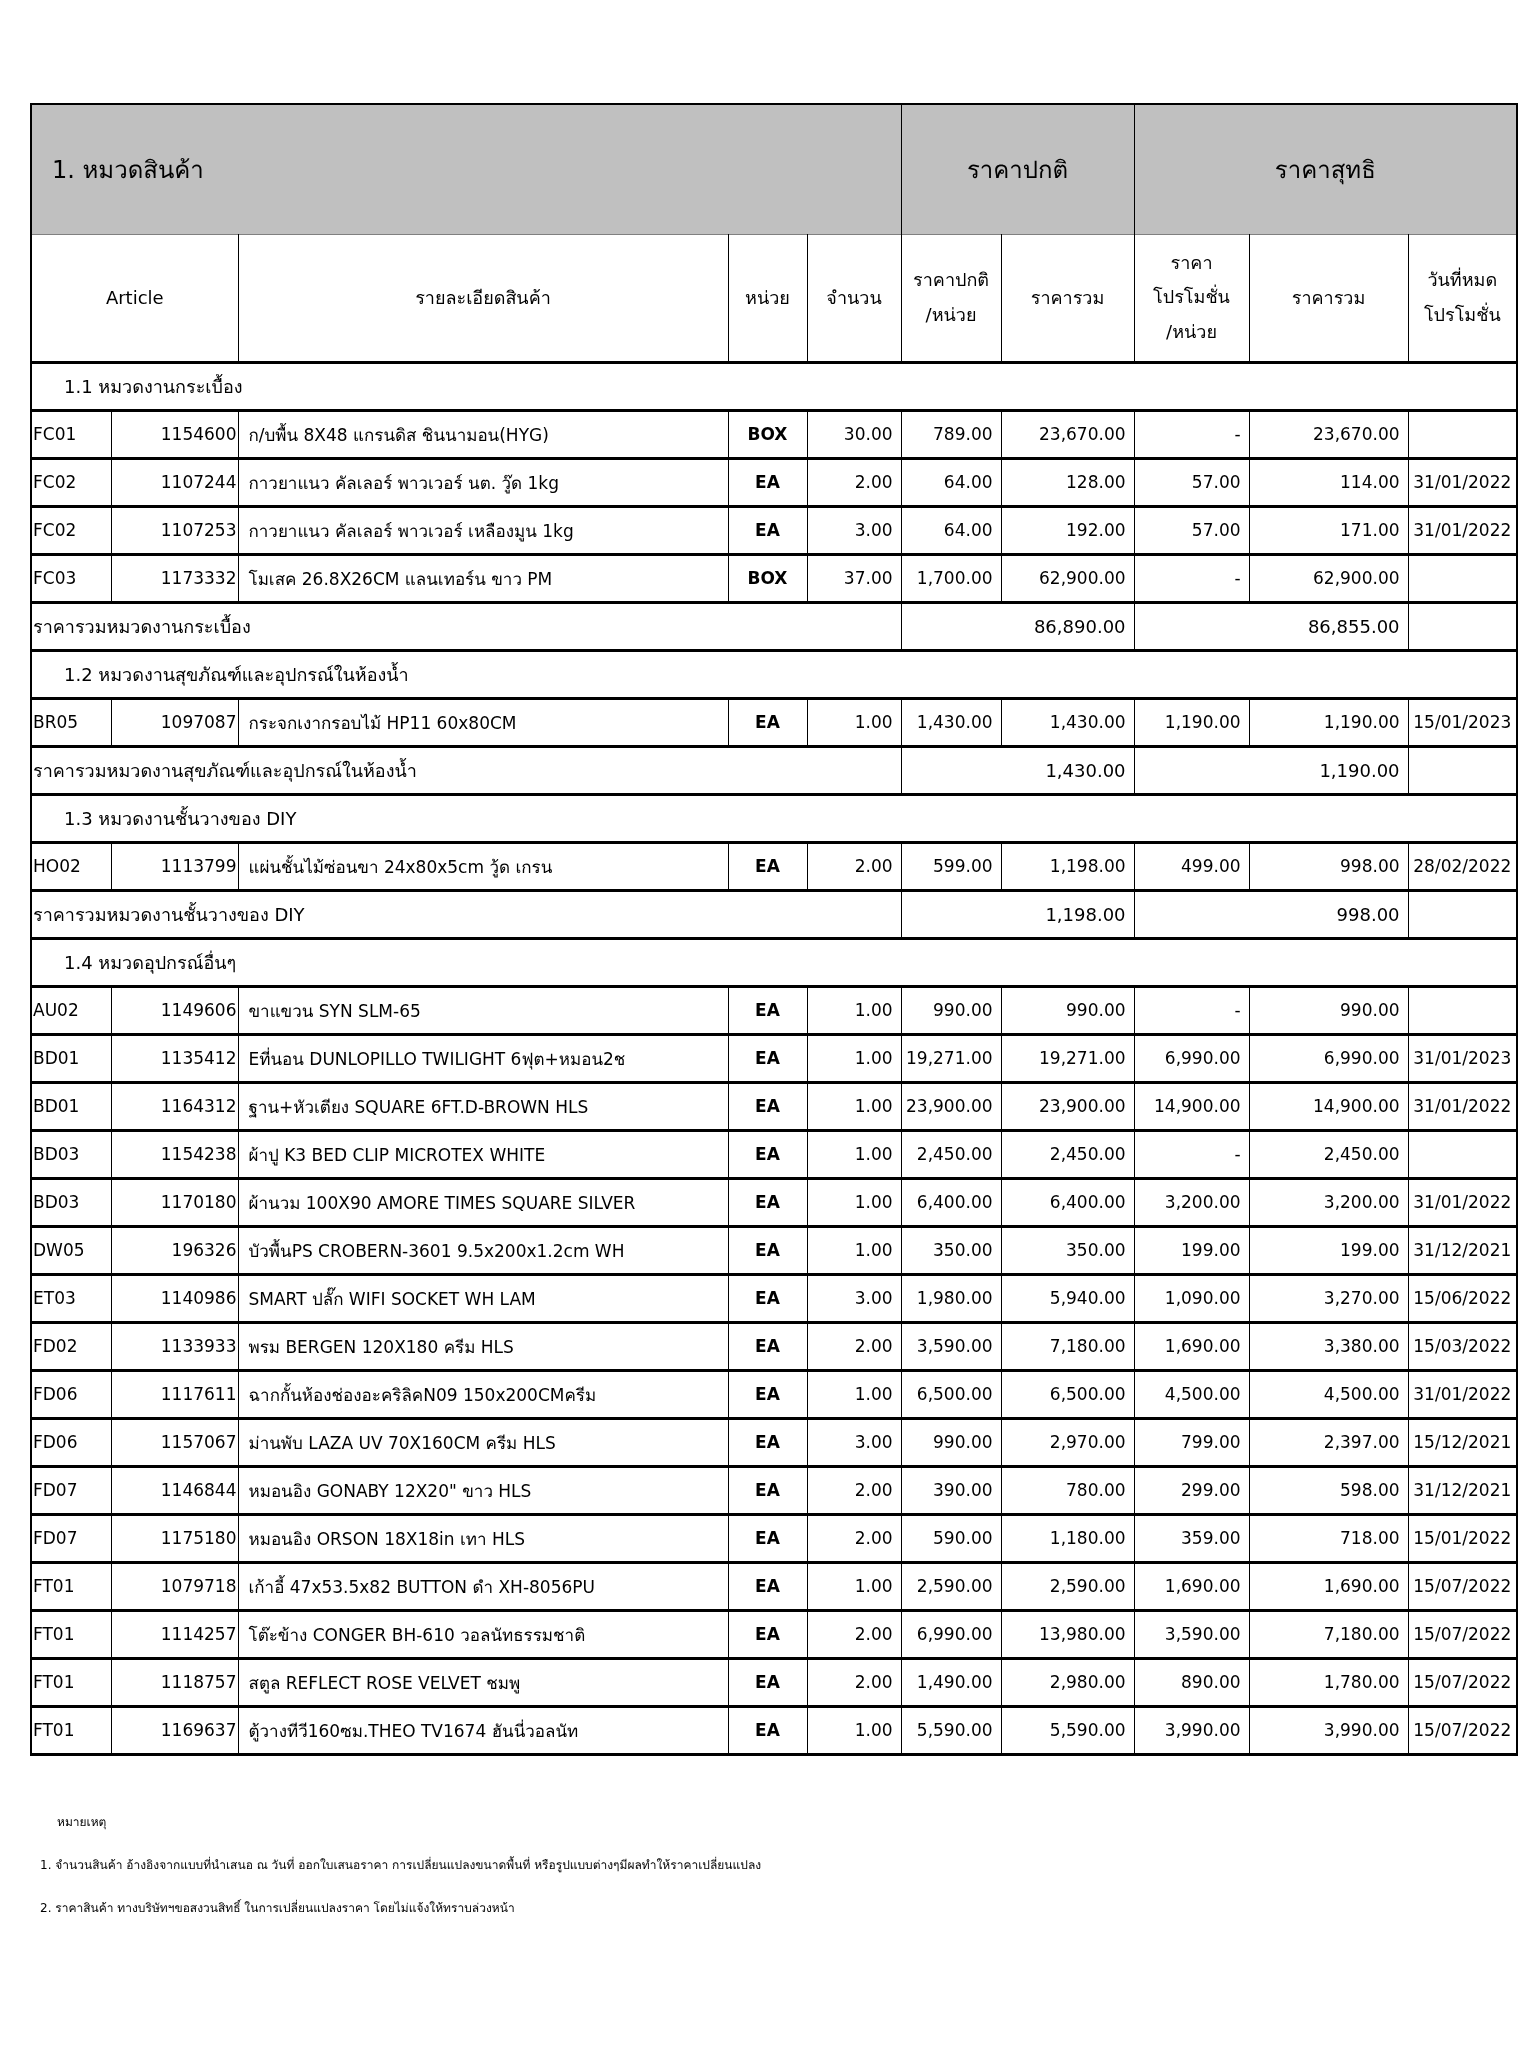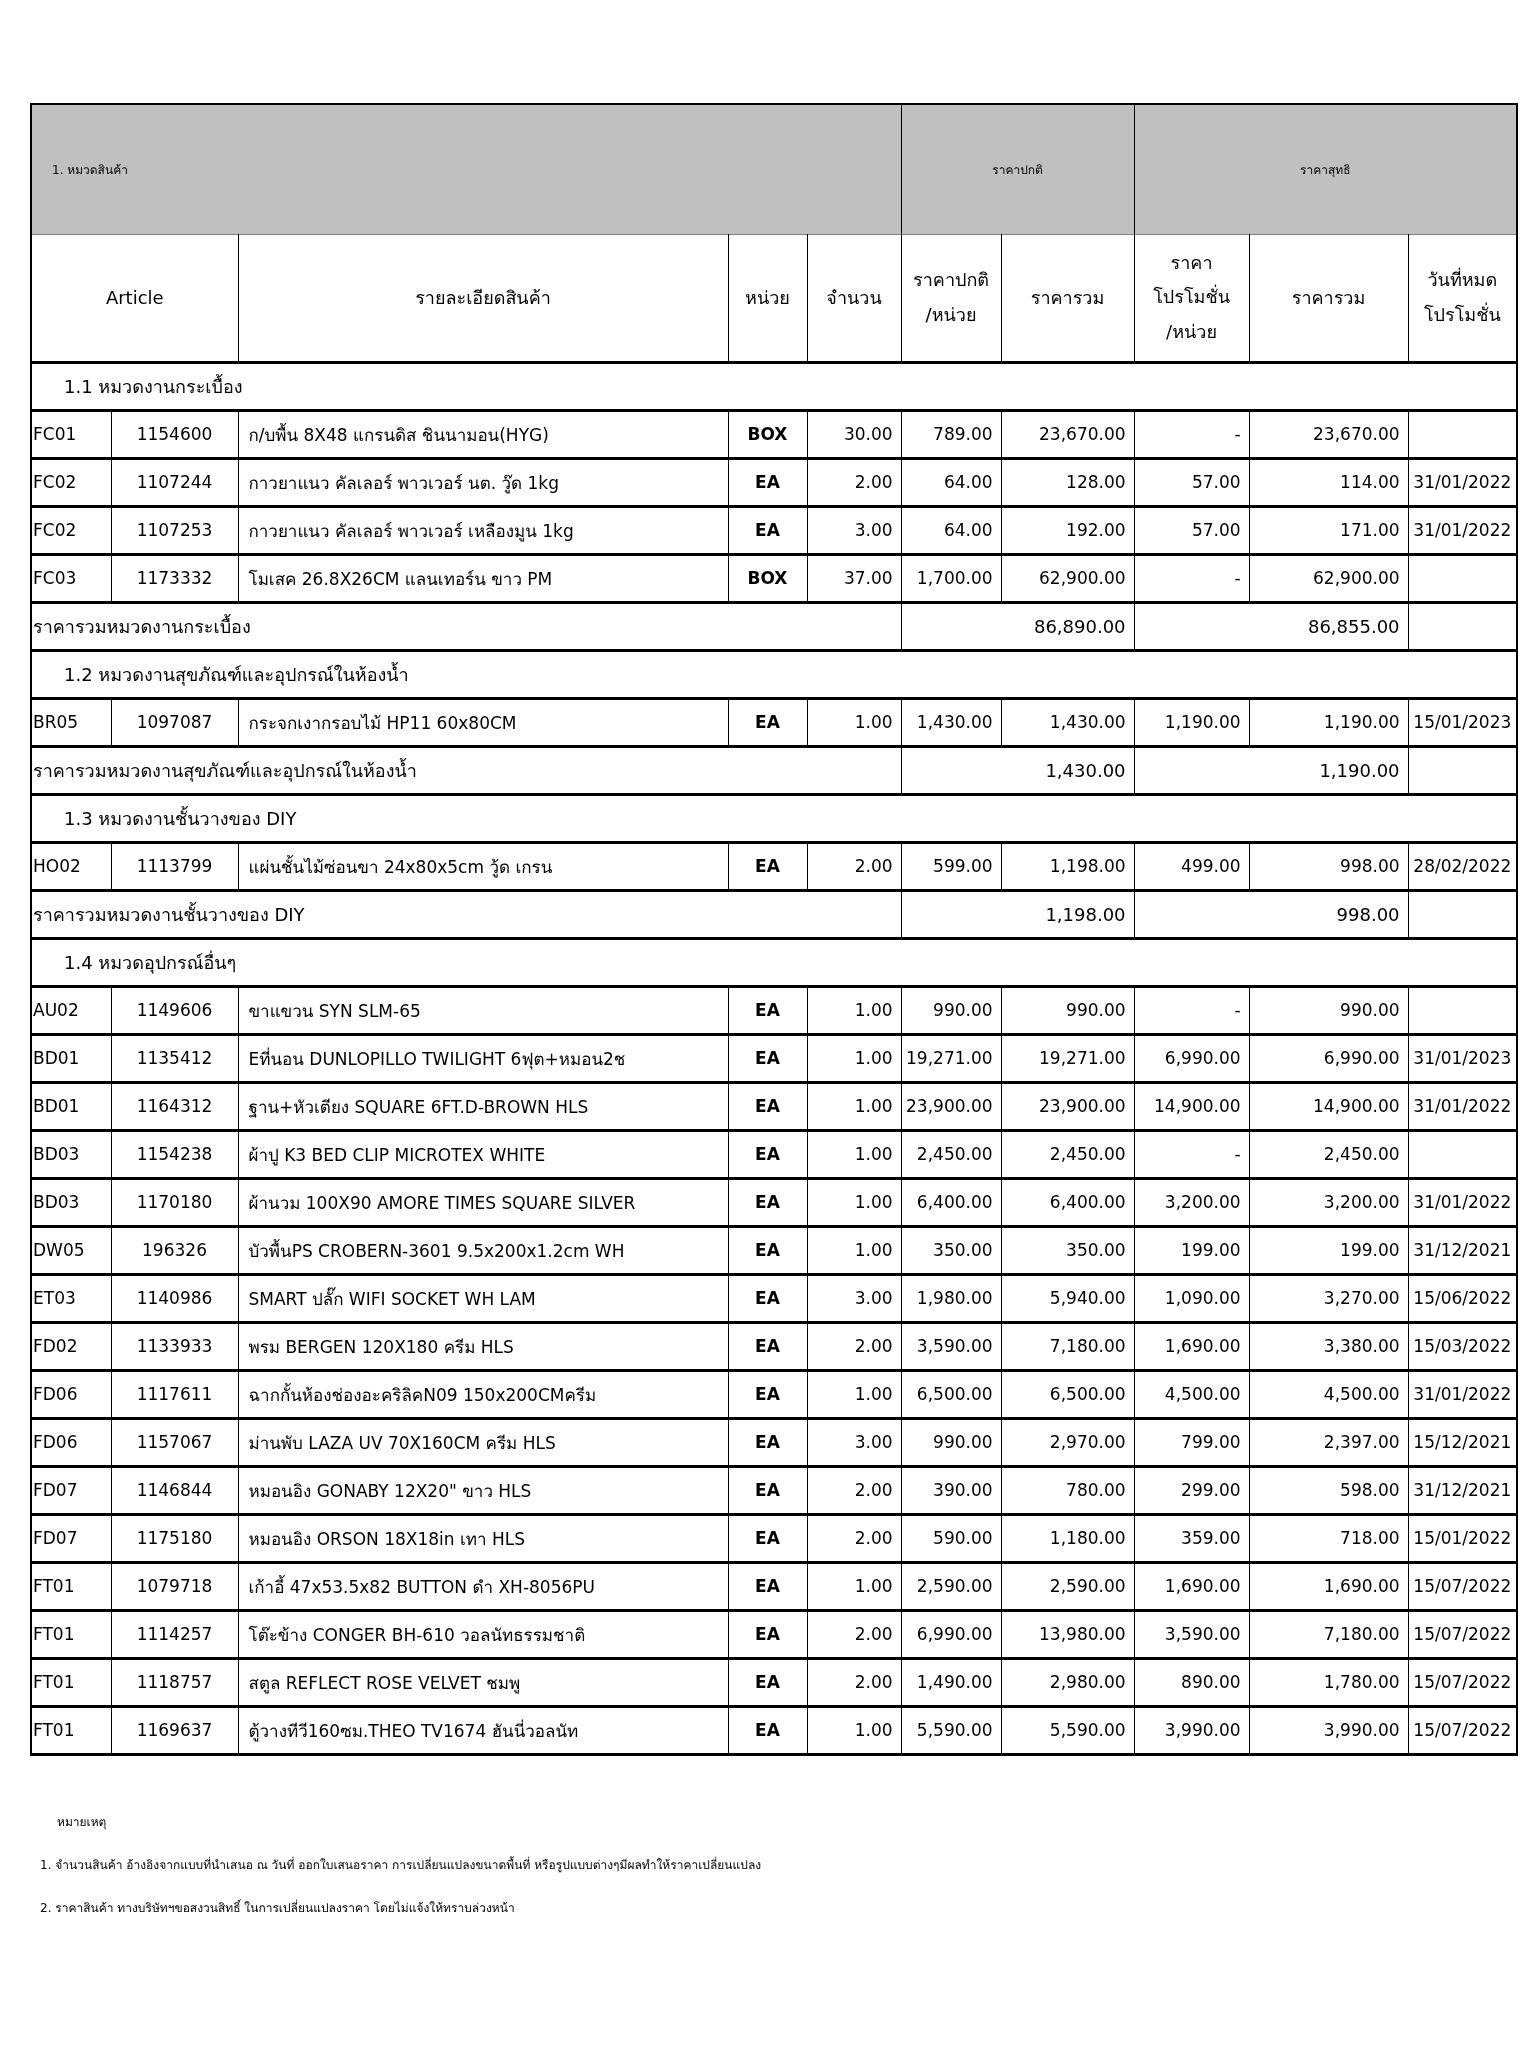--- a/index.html
+++ b/index.html
@@ -22,34 +22,34 @@
   td, th {
     border-left: 1.5px solid #000;
     border-right: 1.5px solid #000;
     font-weight: normal;
     overflow: hidden;
     vertical-align: middle;
   }
   tr { border-bottom: 3px solid #000; }
 
   tr.group-row { height: 130px; border-bottom: 1px solid #808080; }
-  tr.group-row th { background: #c0c0c0; font-size: 12px; }
+  tr.group-row th { background: #c0c0c0; font-size: 24px; }
   th.group-section { text-align: left; padding-left: 20px; }
   th.group-price { text-align: center; }
 
   tr.col-row { height: 128px; border-bottom: 3px solid #000; }
   tr.col-row th { font-size: 18px; text-align: center; background: #fff; }
   .multiline { white-space: pre-line; line-height: 1.9; }
 
   tr.section-row { height: 48px; }
   td.section-title { font-size: 18px; text-align: left; padding-left: 32px; }
 
   tr.item-row { height: 48px; font-size: 17px; }
   td.cell-code { }
-  td.cell-article { text-align: center; }
+  td.cell-article { text-align: right; }
   td.cell-desc { text-align: left; padding-left: 10px; }
   td.cell-unit { text-align: center; font-weight: bold; }
   td.cell-num { text-align: right; padding-right: 8px; }
   td.cell-date { text-align: center; padding: 0 2px; }
 
   tr.summary-row { height: 48px; font-size: 18px; }
   td.cell-summary-label { text-align: left; }
 
   .footer { margin-top: 44px; font-size: 12px; }
   .footer .note-title { padding-left: 27px; line-height: 44px; }

